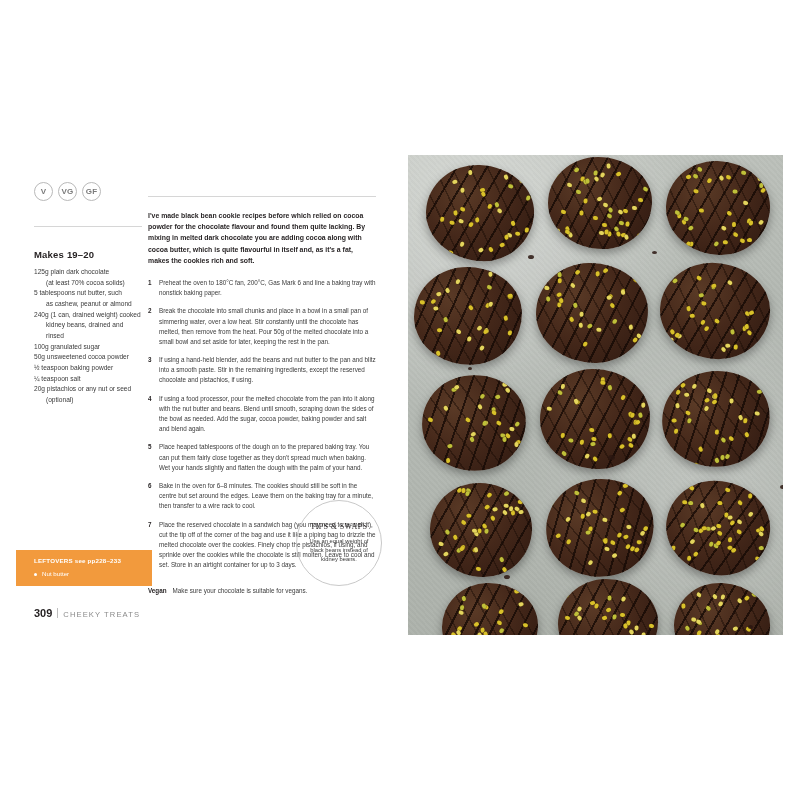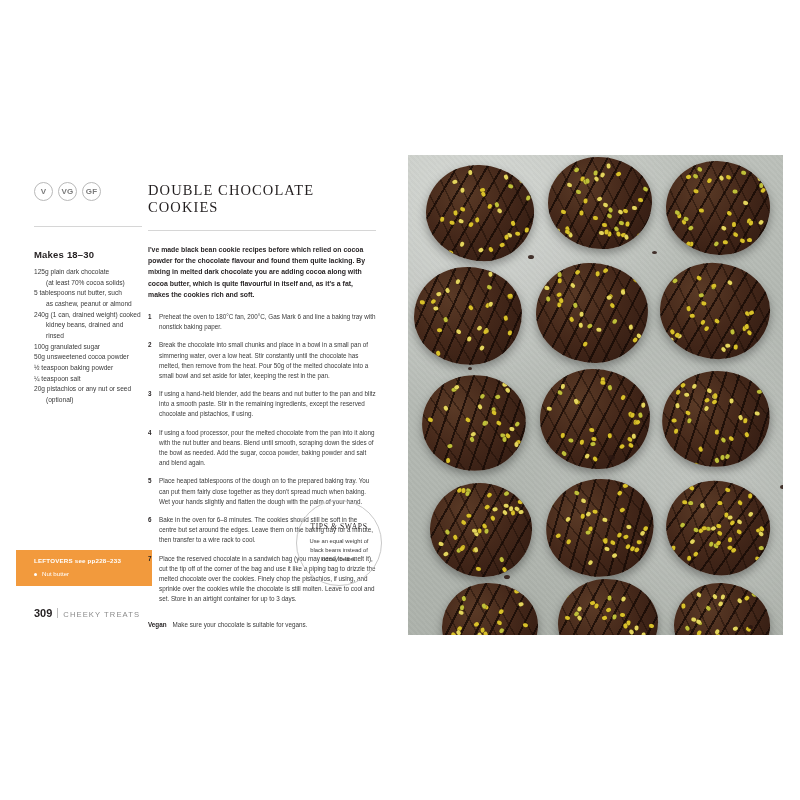--- a/index.html
+++ b/index.html
@@ -302,21 +302,21 @@
 
 <div class="page" data-interactable="false">
 
   <div class="left-col" data-interactable="false">
     <div class="badges" data-interactable="false">
       <div class="badge" data-interactable="false">V</div>
       <div class="badge" data-interactable="false">VG</div>
       <div class="badge" data-interactable="false">GF</div>
     </div>
 
-    <div class="makes" data-interactable="false">Makes 18–30</div>
+    <div class="makes" data-interactable="false">Makes 19–20</div>
 
     <ul class="ingredients" data-interactable="false">
       <li data-interactable="false">
         <span data-interactable="false">125g plain dark chocolate</span>
         <span class="sub" data-interactable="false">(at least 70% cocoa solids)</span>
       </li>
       <li data-interactable="false">
         <span data-interactable="false">5 tablespoons nut butter, such</span>
         <span class="sub" data-interactable="false">as cashew, peanut or almond</span>
       </li>
@@ -350,21 +350,20 @@
     <div class="lo-item" data-interactable="false">Nut butter</div>
   </div>
 
   <div class="footer" data-interactable="false">
     <span class="pagenum" data-interactable="false">309</span>
     <span class="divider" data-interactable="false"></span>
     <span class="chapter" data-interactable="false">CHEEKY TREATS</span>
   </div>
 
   <div class="main-col" data-interactable="false">
-    <h1 class="recipe-title" data-interactable="false">DOUBLE CHOCOLATE COOKIES</h1>
     <div class="rule" data-interactable="false"></div>
     <p class="intro" data-interactable="false">I've made black bean cookie recipes before which relied on cocoa powder for the chocolate flavour and found them quite lacking. By mixing in melted dark chocolate you are adding cocoa along with cocoa butter, which is quite flavourful in itself and, as it's a fat, makes the cookies rich and soft.</p>
 
     <div class="steps" data-interactable="false">
       <div class="step" data-interactable="false">
         <span class="num" data-interactable="false">1</span>
         <span class="txt" data-interactable="false">Preheat the oven to 180°C fan, 200°C, Gas Mark 6 and line a baking tray with nonstick baking paper.</span>
       </div>
       <div class="step" data-interactable="false">
         <span class="num" data-interactable="false">2</span>

